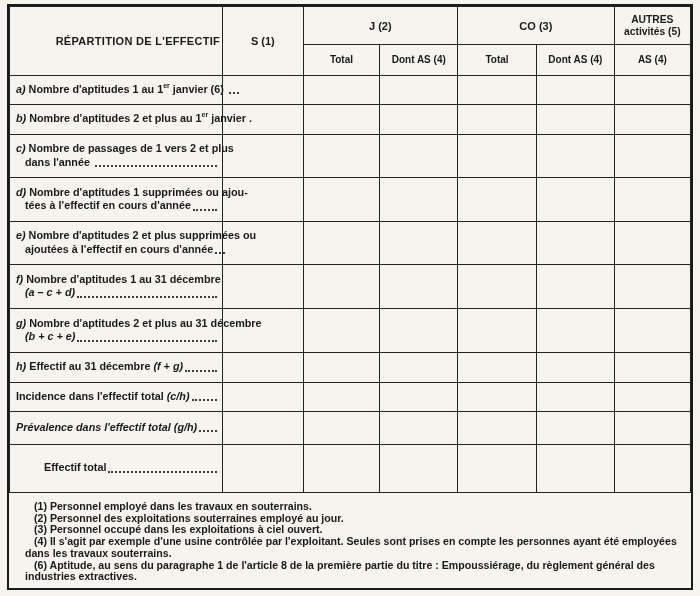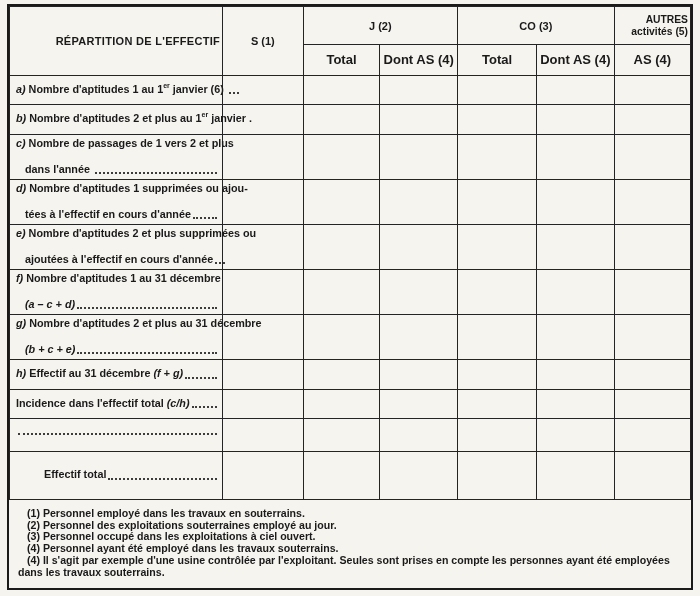--- a/index.html
+++ b/index.html
@@ -20,43 +20,43 @@
   }
   table{width:100%;border-collapse:collapse;table-layout:fixed;}
   th,td{border:1.5px solid #242424;box-sizing:border-box;}
   thead th{
     font-weight:bold;text-align:center;vertical-align:middle;
     font-size:11px;line-height:12px;padding:1px 2px;
   }
   tr.h1{height:38px;}
   tr.h2{height:31px;}
   .th-title{letter-spacing:.3px;text-align:right;}
-  .th-sub{font-size:13px;}
-  .th-autres{font-size:10.3px;line-height:12px;text-align:right;}
+  .th-sub{font-size:10px;}
+  .th-autres{font-size:10.3px;line-height:12px;}
   td.label-cell{
     padding:2px 4px 3px 6px;
     vertical-align:middle;
     font-size:10.8px;font-weight:bold;
   }
   .lbl-line{
     display:flex;align-items:flex-end;
     line-height:13.5px;white-space:pre;
   }
-  .cont{padding-left:9px;margin-top:12px;}
+  .cont{padding-left:9px;}
   .indent-row .lbl-line{padding-left:28px;}
   .it{font-style:italic;}
   .sp{font-size:7px;position:relative;top:-4px;}
   .leader{
     flex:1 1 auto;min-width:10px;
     border-bottom:2px dotted #3c3c3c;
     margin:0 1px 2px 2px;
   }
   td.data-cell{background:transparent;}
   .footnotes{
-    padding:8px 12px 0 9px;
+    padding:8px 12px 0 16px;
     font-size:10.6px;font-weight:bold;line-height:11.7px;
   }
   .footnotes p{margin:0;text-indent:9px;}
 </style>
 </head>
 <body>
 
 <div class="frame">
   <table>
     <colgroup>
@@ -187,21 +187,21 @@
           </td>
           <td class="data-cell"></td>
           <td class="data-cell"></td>
           <td class="data-cell"></td>
           <td class="data-cell"></td>
           <td class="data-cell"></td>
           <td class="data-cell"></td>
         </tr>
         <tr style="height: 33px;">
           <td class="label-cell">
-            <div class="lbl-line"><span class="leader"></span></div>
+            <div class="lbl-line"><span class="it">Prévalence dans l'effectif total (g/h)</span><span class="leader"></span></div>
           </td>
           <td class="data-cell"></td>
           <td class="data-cell"></td>
           <td class="data-cell"></td>
           <td class="data-cell"></td>
           <td class="data-cell"></td>
           <td class="data-cell"></td>
         </tr>
         <tr style="height: 48px;">
           <td class="label-cell indent-row">
@@ -214,16 +214,16 @@
           <td class="data-cell"></td>
           <td class="data-cell"></td>
         </tr>
       </tbody>
   </table>
 
   <div class="footnotes">
     <p>(1) Personnel employé dans les travaux en souterrains.</p>
     <p>(2) Personnel des exploitations souterraines employé au jour.</p>
     <p>(3) Personnel occupé dans les exploitations à ciel ouvert.</p>
-    <p>(4) Personnel ayant été employé dans les travaux souterrains.</p>
     <p>(4) Il s'agit par exemple d'une usine contrôlée par l'exploitant. Seules sont prises en compte les personnes ayant été employées dans les travaux souterrains.</p>
+    <p>(6) Aptitude, au sens du paragraphe 1 de l'article 8 de la première partie du titre : Empoussiérage, du règlement général des industries extractives.</p>
   </div>
 </div>
 
 </body></html>

